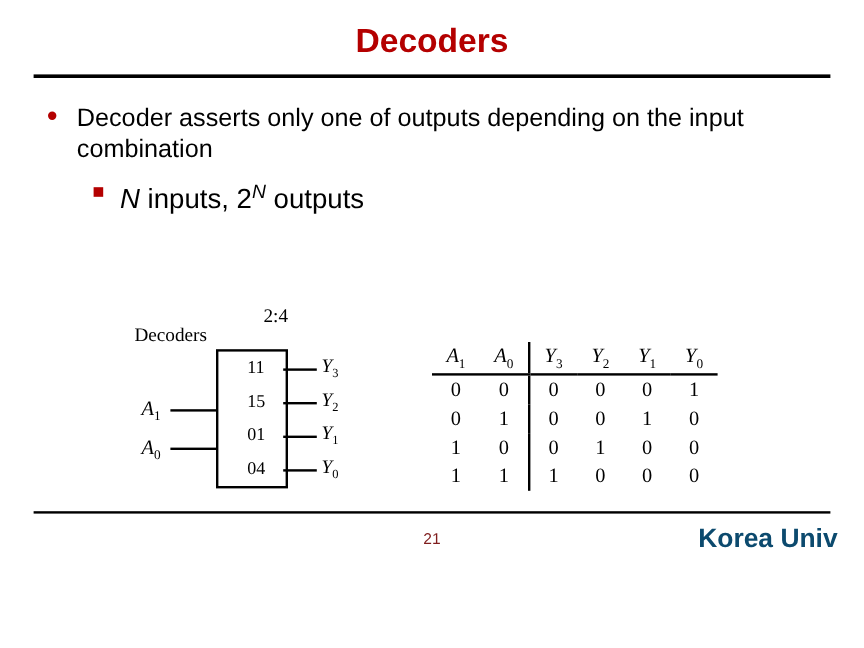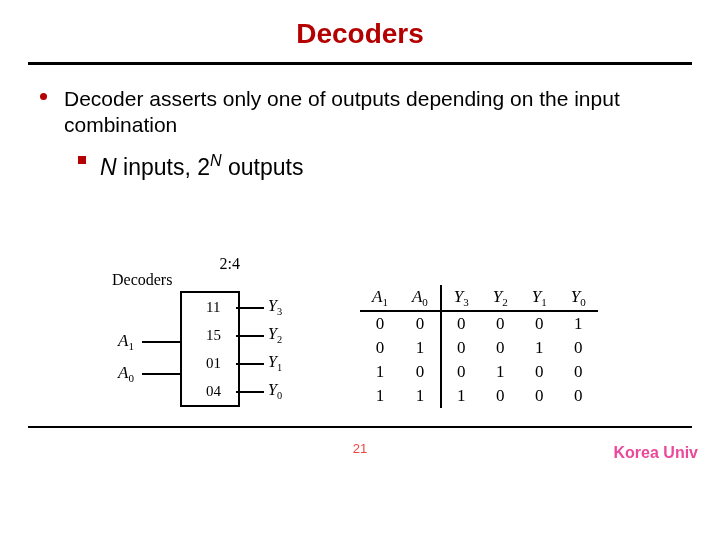--- a/index.html
+++ b/index.html
@@ -157,29 +157,29 @@
     right: 28px;
     bottom: 48px;
     border-top: 2px solid #000;
   }
   .page-num {
     position: absolute;
     bottom: 20px;
     width: 100%;
     text-align: center;
     font-size: 13px;
-    color: #ef4444;
+    color: #7f1d1d;
   }
   .footer-right {
     position: absolute;
     right: 22px;
     bottom: 14px;
     font-weight: bold;
-    font-size: 16px;
-    color: #ec4899;
+    font-size: 22px;
+    color: #0c4a6e;
     text-align: center;
   }
 </style>
 </head>
 <body>
 
 <div class="slide">
   <div class="title">Decoders</div>
   <div class="hr1"></div>
 

